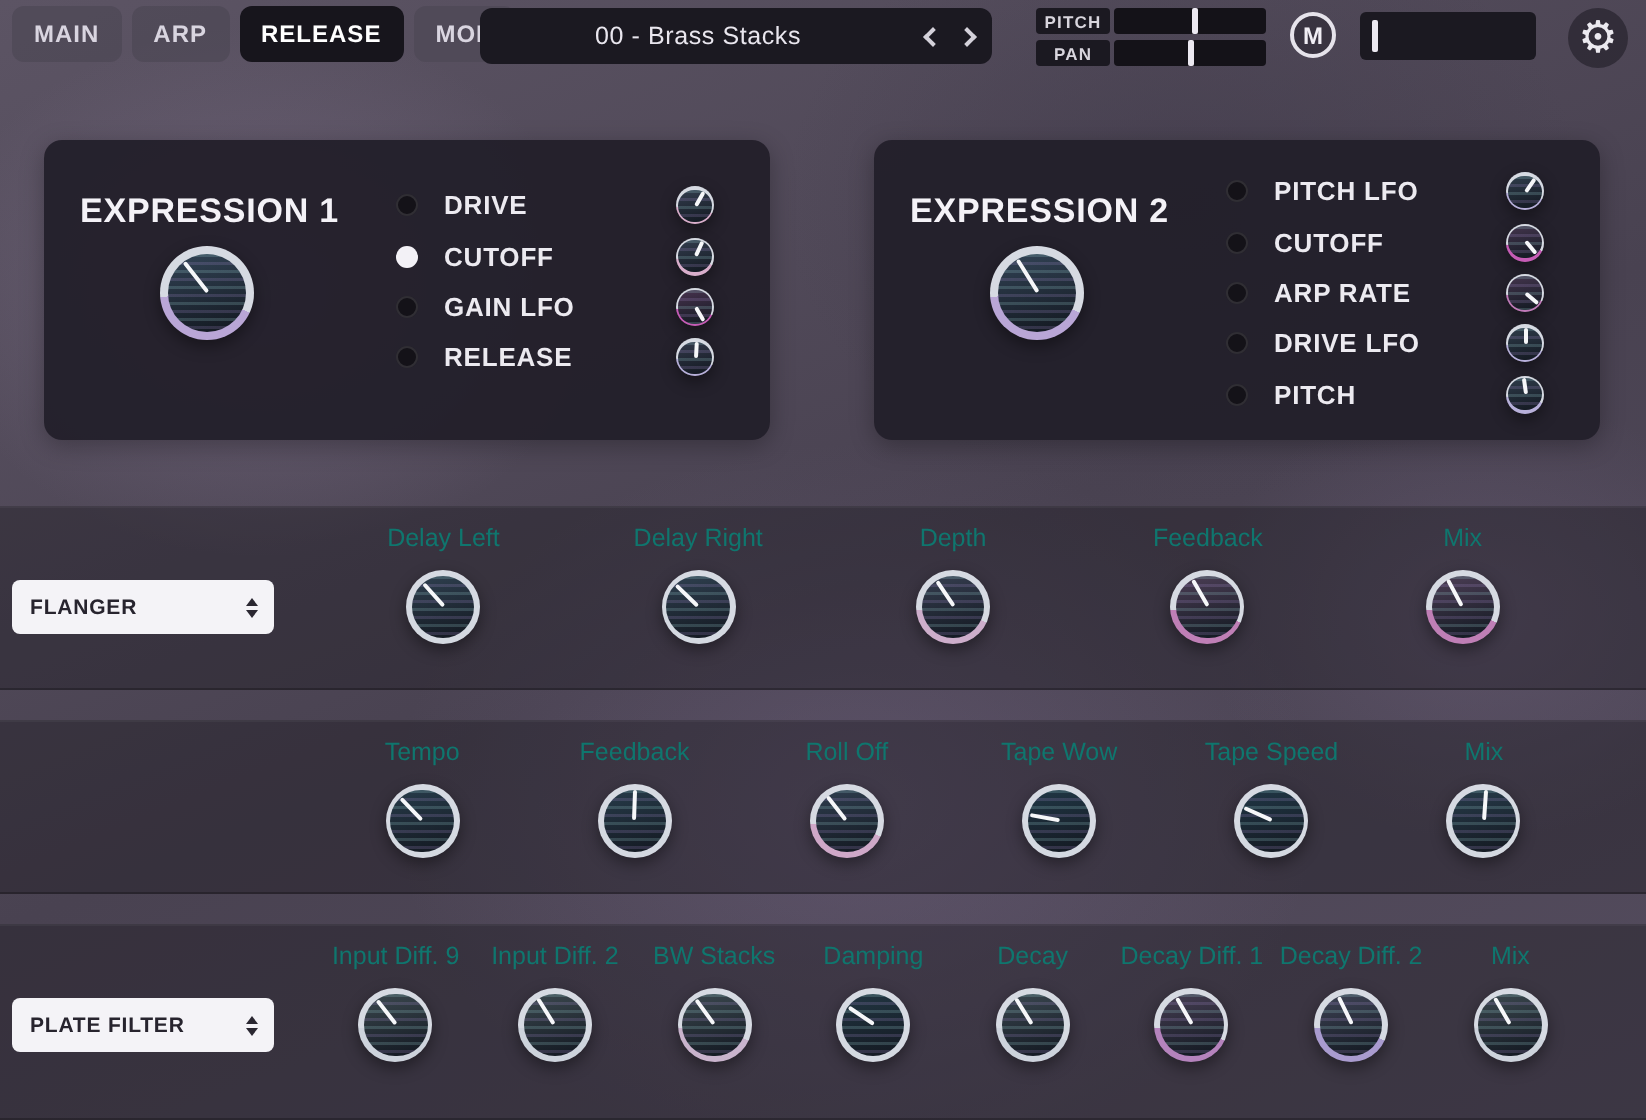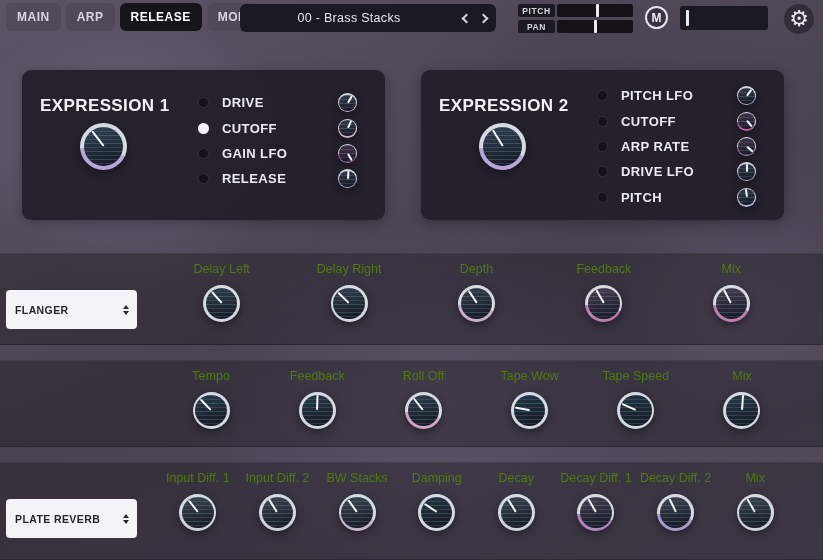--- a/index.html
+++ b/index.html
@@ -40,46 +40,46 @@
         display:flex;align-items:center;justify-content:center;color:#f0edf4;font-size:12px;font-weight:bold;
         background:rgba(20,18,26,.35)}
   .outbox{position:absolute;left:680px;top:6px;width:88px;height:24px;background:#1b1921;border-radius:3px}
   .outbox .pp-handle{top:4px;height:16px}
   .gear{position:absolute;left:784px;top:4px;width:30px;height:30px;border-radius:50%;background:rgba(22,20,28,.5);
         color:#eceaf0;font-size:22px;display:flex;align-items:center;justify-content:center}
 
   
   .panel{position:absolute;top:70px;width:363px;height:150px;background:rgba(34,31,41,.94);border-radius:9px;
          box-shadow:0 3px 12px rgba(0,0,0,.28)}
-  .p1{left:22px}.p2{left:421px}
+  .p1{left:22px}.p2{left:437px}
   .ptitle{position:absolute;left:18px;top:26px;font-size:17px;color:#f4f2f7;letter-spacing:.4px;font-weight:bold}
   .bigknob{position:absolute;left:58px;top:53px}
   .targets{position:absolute;left:176px;right:28px}
   .t4{top:20px}.t5{top:13px}
   .target-row{display:flex;align-items:center;height:25.4px}
   .dot{width:11px;height:11px;border-radius:50%;background:#141218;box-shadow:inset 0 0 0 1px rgba(255,255,255,.12);flex:none}
   .dot.on{background:#f3f1f6}
   .tlabel{flex:1;margin-left:13px;color:#eceaf0;font-size:13px;letter-spacing:.4px;font-weight:bold;white-space:nowrap}
 
   
   .fxrow{position:absolute;left:0;width:823px;background:rgba(28,26,34,.42);
          box-shadow:inset 0 1px 0 rgba(255,255,255,.04), inset 0 -1px 0 rgba(0,0,0,.25)}
   .r1{top:253px;height:92px}
   .r2{top:360px;height:87px}
   .r3{top:462px;height:98px}
-  .selector{position:absolute;left:6px;top:37px;width:131px;height:39px;background:#f4f3f7;border-radius:4px;
+  .selector{position:absolute;left:6px;top:37px;width:131px;height:27px;background:#f4f3f7;border-radius:4px;
             display:flex;align-items:center;color:#27242e}
   .sel-label{flex:1;padding-left:9px;font-size:10.5px;font-weight:bold;letter-spacing:.4px;white-space:nowrap}
   .updown{display:flex;flex-direction:column;align-items:center;margin-right:8px;gap:2px}
   .tri{width:0;height:0;border-left:3.5px solid transparent;border-right:3.5px solid transparent;display:block}
   .tri.up{border-bottom:4.5px solid #2a2731}
   .tri.dn{border-top:4.5px solid #2a2731}
   .cells{position:absolute;left:158px;right:28px;top:0;height:100%;display:flex}
   .cell{flex:1;display:flex;flex-direction:column;align-items:center;padding-top:9px;min-width:0}
-  .plabel{color:#4d7c0f;font-size:12.5px;margin-bottom:9px;white-space:nowrap}
+  .plabel{color:#0f766e;font-size:12.5px;margin-bottom:9px;white-space:nowrap}
 
   
   .knob{position:relative;border-radius:50%;box-shadow:0 3px 8px rgba(0,0,0,.4);flex:none;
         background:conic-gradient(from 115deg, var(--arc,#d6dae2) 0 150deg, #d6dae2 150deg 360deg)}
   .knob .face{position:absolute;inset:7.5%;border-radius:50%;
         background:
           repeating-linear-gradient(180deg, rgba(148,200,202,.22) 0 1.5px, rgba(0,0,0,0) 1.5px 4px,
                                     rgba(167,141,208,.20) 4px 5.5px, rgba(0,0,0,0) 5.5px 8px),
           linear-gradient(168deg, var(--face,#2b3a48) 10%, #151b24 92%)}
   .knob .ptr{position:absolute;left:calc(50% - 1px);bottom:50%;width:2px;height:41%;background:#f6f7f9;
@@ -315,29 +315,29 @@
           <div class="knob" style="height: 37px; width: 37px; --arc: #d4d9e1; --face: #253846;">
             <div class="face"></div>
             <div class="ptr" style="transform: rotate(4deg);"></div>
           </div>
         </div>
       </div>
   </section>
 
   <section class="fxrow r3">
     <div class="selector">
-      <span class="sel-label">PLATE REVERB</span>
+      <span class="sel-label">PLATE FILTER</span>
       <span class="updown">
           <i class="tri up"></i>
           <i class="tri dn"></i>
         </span>
     </div>
     <div class="cells">
         <div class="cell">
-          <div class="plabel">Input Diff. 1</div>
+          <div class="plabel">Input Diff. 9</div>
           <div class="knob" style="height: 37px; width: 37px; --arc: #cdd3dc; --face: #37434a;">
             <div class="face"></div>
             <div class="ptr" style="transform: rotate(-38deg);"></div>
           </div>
         </div>
         <div class="cell">
           <div class="plabel">Input Diff. 2</div>
           <div class="knob" style="height: 37px; width: 37px; --arc: #cdd3dc; --face: #37434a;">
             <div class="face"></div>
             <div class="ptr" style="transform: rotate(-32deg);"></div>

